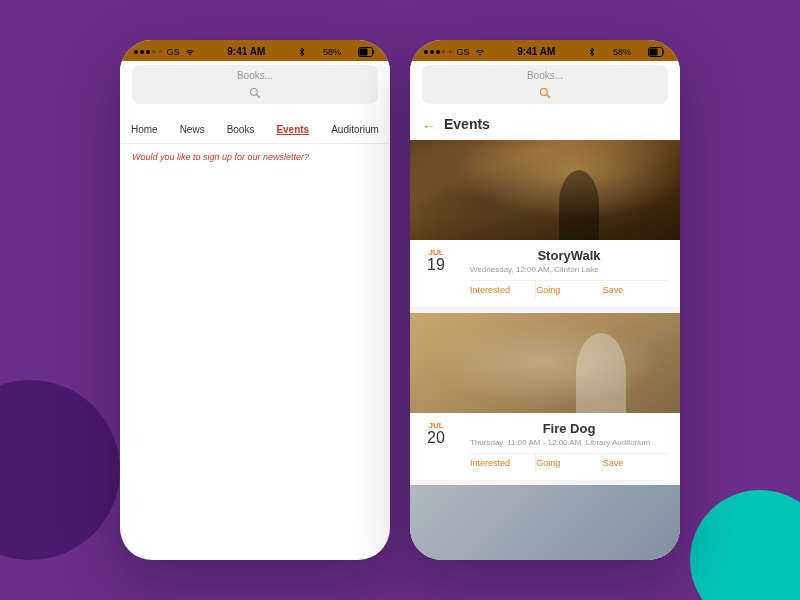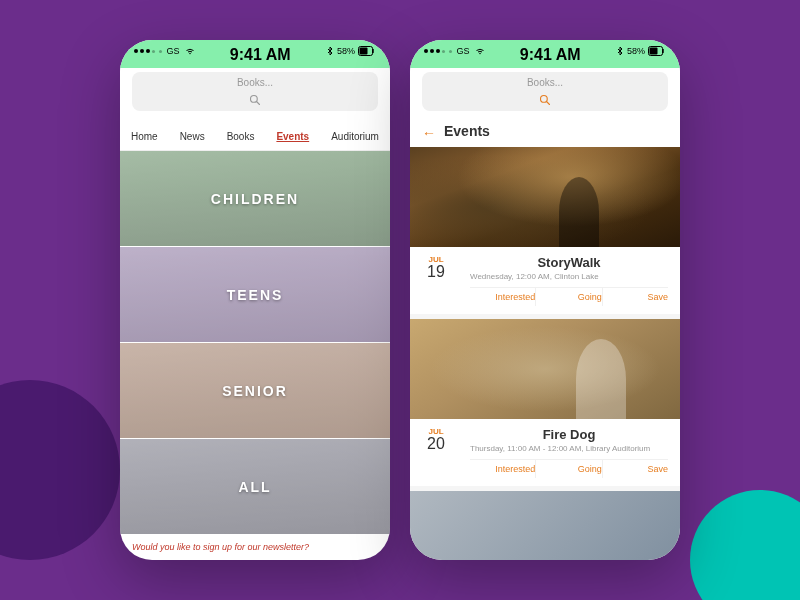--- a/index.html
+++ b/index.html
@@ -49,32 +49,32 @@
       background: #fff;
       border-radius: 32px;
       overflow: hidden;
       box-shadow: 0 20px 60px rgba(0,0,0,0.3);
       display: flex;
       flex-direction: column;
     }
 
     
     .status-bar {
-      background: #86efac;
+      background: #a16207;
       display: flex;
       justify-content: space-between;
-      align-items: flex-start;
+      align-items: center;
       padding: 6px 14px 4px;
       font-size: 9px;
       color: #000;
       flex-shrink: 0;
     }
     .status-left { display: flex; align-items: center; gap: 2px; }
-    .status-time { font-size: 16px; font-weight: 600; }
-    .status-right { display: flex; align-items: center; gap: 3px; font-size: 9px; }
+    .status-time { font-size: 10px; font-weight: 600; }
+    .status-right { display: flex; align-items: center; gap: 17px; font-size: 9px; }
     .dot { width: 4px; height: 4px; background: #000; border-radius: 50%; display: inline-block; }
     .dot-small { width: 3px; height: 3px; }
 
     
     .search-bar {
       padding: 4px 12px 6px;
       background: #fff;
       flex-shrink: 0;
     }
     .search-input-wrap {
@@ -269,21 +269,21 @@
       color: #999;
       margin-bottom: 6px;
     }
     .event-actions {
       display: flex;
       gap: 0;
       border-top: 1px solid #f0f0f0;
     }
     .event-action {
       flex: 1;
-      text-align: right;
+      text-align: left;
       font-size: 9px;
       color: #e67e22;
       padding: 4px 0;
       cursor: pointer;
       border-right: 1px solid #f0f0f0;
     }
     .event-action:last-child { border-right: none; }
 
     .event-divider {
       height: 6px;
@@ -352,53 +352,20 @@
     </div>
 
     <div class="nav">
       <span class="nav-item">Home</span>
       <span class="nav-item">News</span>
       <span class="nav-item">Books</span>
       <span class="nav-item active">Events</span>
       <span class="nav-item">Auditorium</span>
     </div>
 
-    <div class="categories">
-      <div class="category-item">
-        <div class="category-bg cat-children" style="
-          background: linear-gradient(rgba(100,130,100,0.6),rgba(60,80,60,0.7)),
-          linear-gradient(135deg, #8fbc8f, #6a9a6a);
-        "></div>
-        <span class="category-label">CHILDREN</span>
-      </div>
-      <div class="category-separator"></div>
-      <div class="category-item">
-        <div class="category-bg cat-teens" style="
-          background: linear-gradient(rgba(140,120,160,0.6),rgba(100,80,120,0.7)),
-          linear-gradient(135deg, #b0a0c0, #9080a0);
-        "></div>
-        <span class="category-label">TEENS</span>
-      </div>
-      <div class="category-separator"></div>
-      <div class="category-item">
-        <div class="category-bg cat-senior" style="
-          background: linear-gradient(rgba(160,130,110,0.6),rgba(120,90,70,0.7)),
-          linear-gradient(135deg, #c0a090, #a08070);
-        "></div>
-        <span class="category-label">SENIOR</span>
-      </div>
-      <div class="category-separator"></div>
-      <div class="category-item">
-        <div class="category-bg cat-all" style="
-          background: linear-gradient(rgba(120,120,130,0.6),rgba(80,80,90,0.7)),
-          linear-gradient(135deg, #a0a0b0, #808090);
-        "></div>
-        <span class="category-label">ALL</span>
-      </div>
-    </div>
 
     <div class="newsletter-link">Would you like to sign up for our newsletter?</div>
   </div>
 
   <div class="phone">
 
     <div class="status-bar">
       <div class="status-left">
         <span class="dot"></span>
         <span class="dot"></span>

